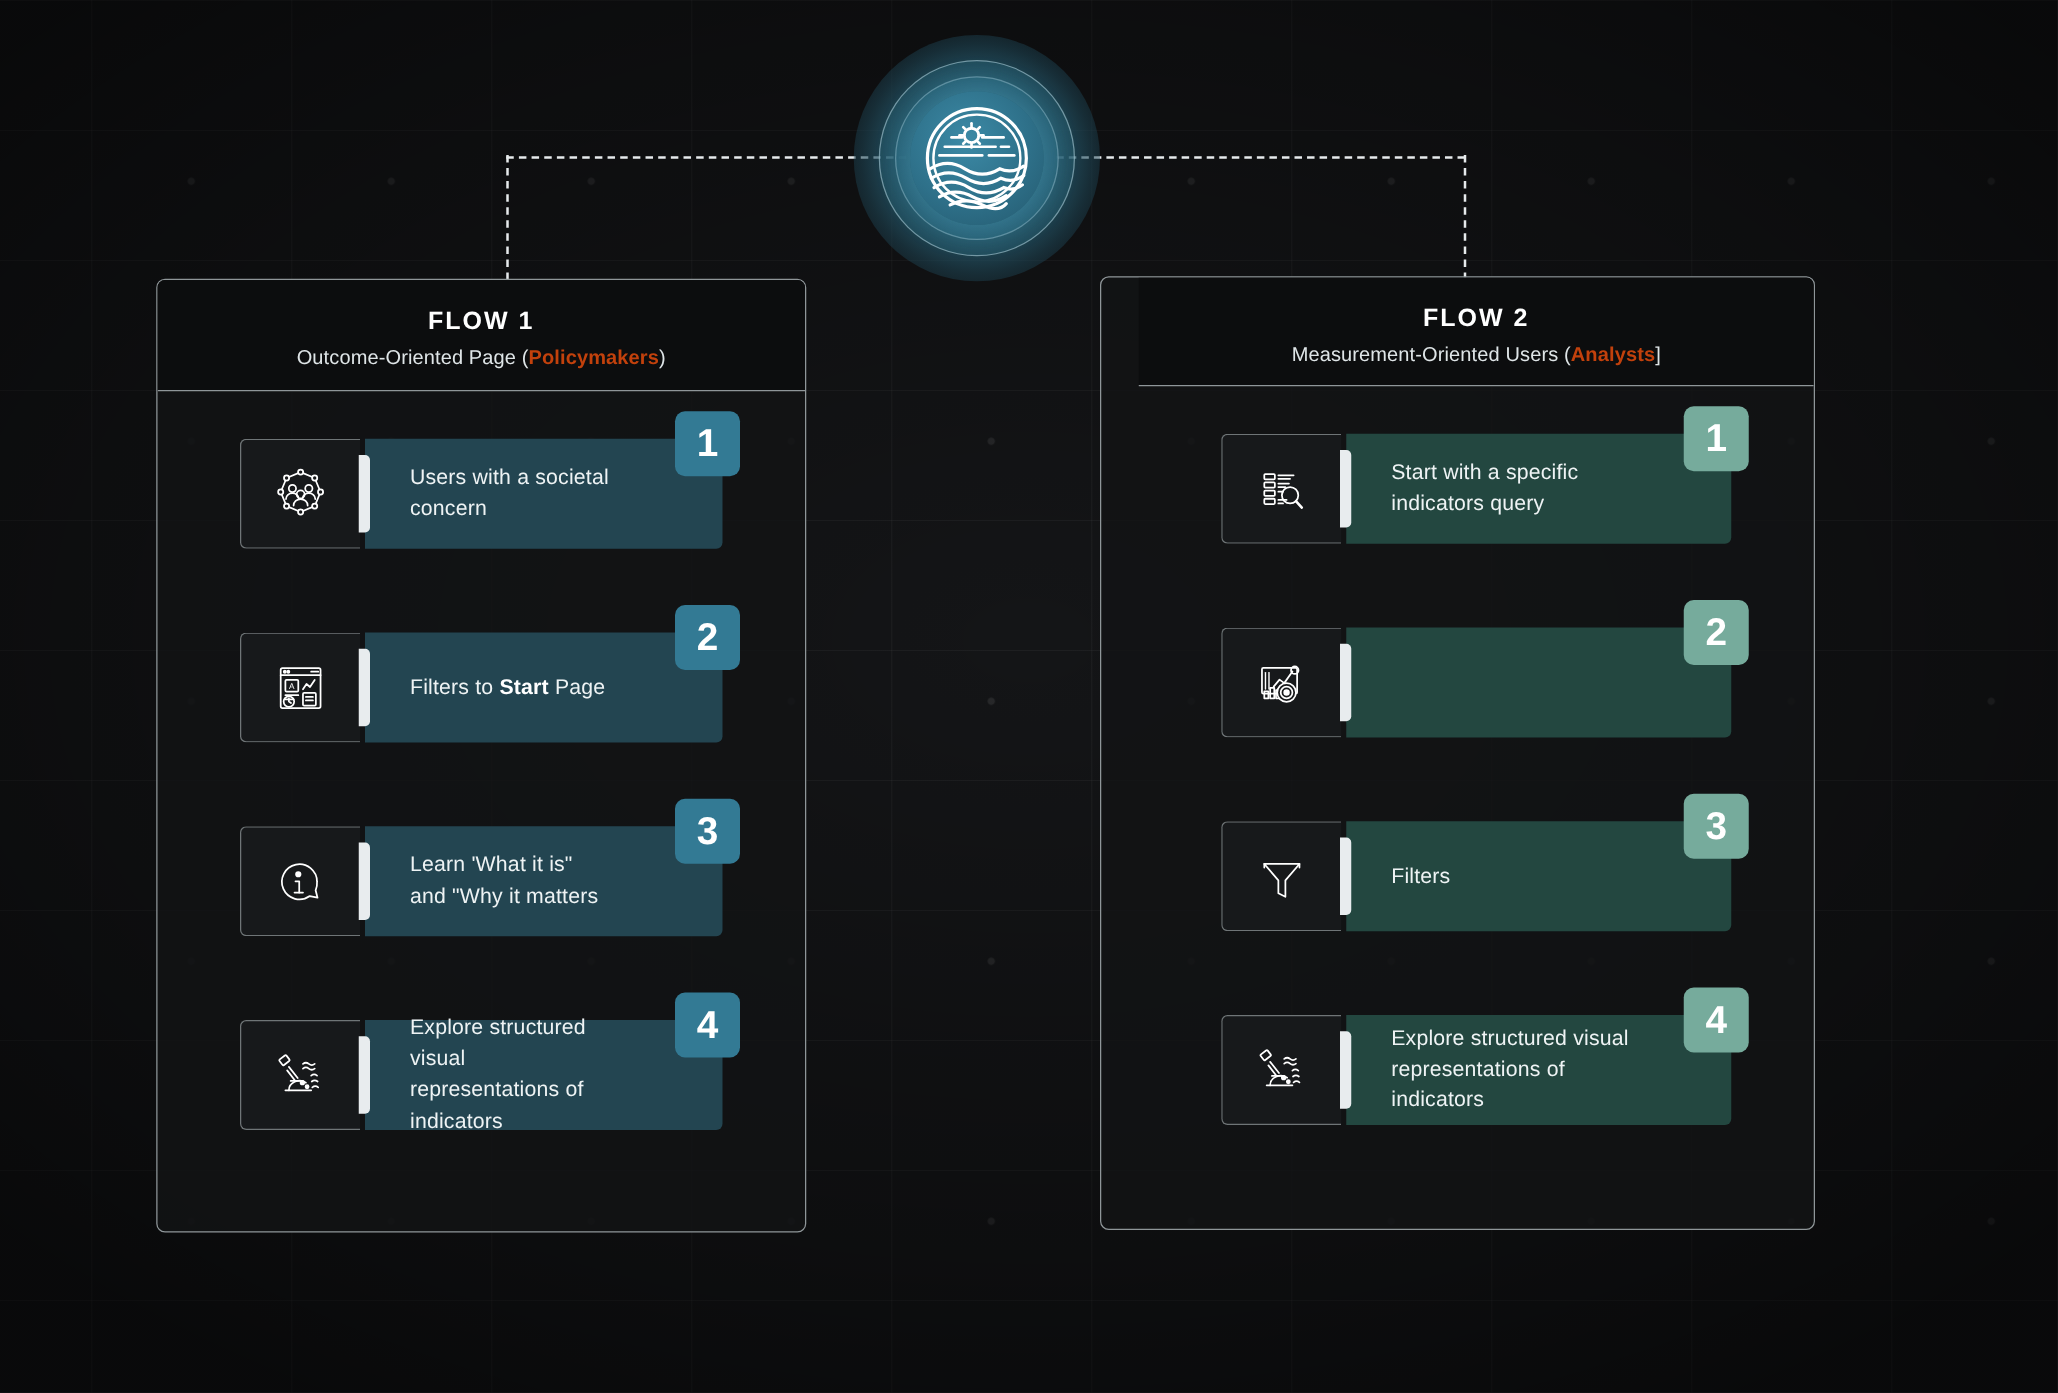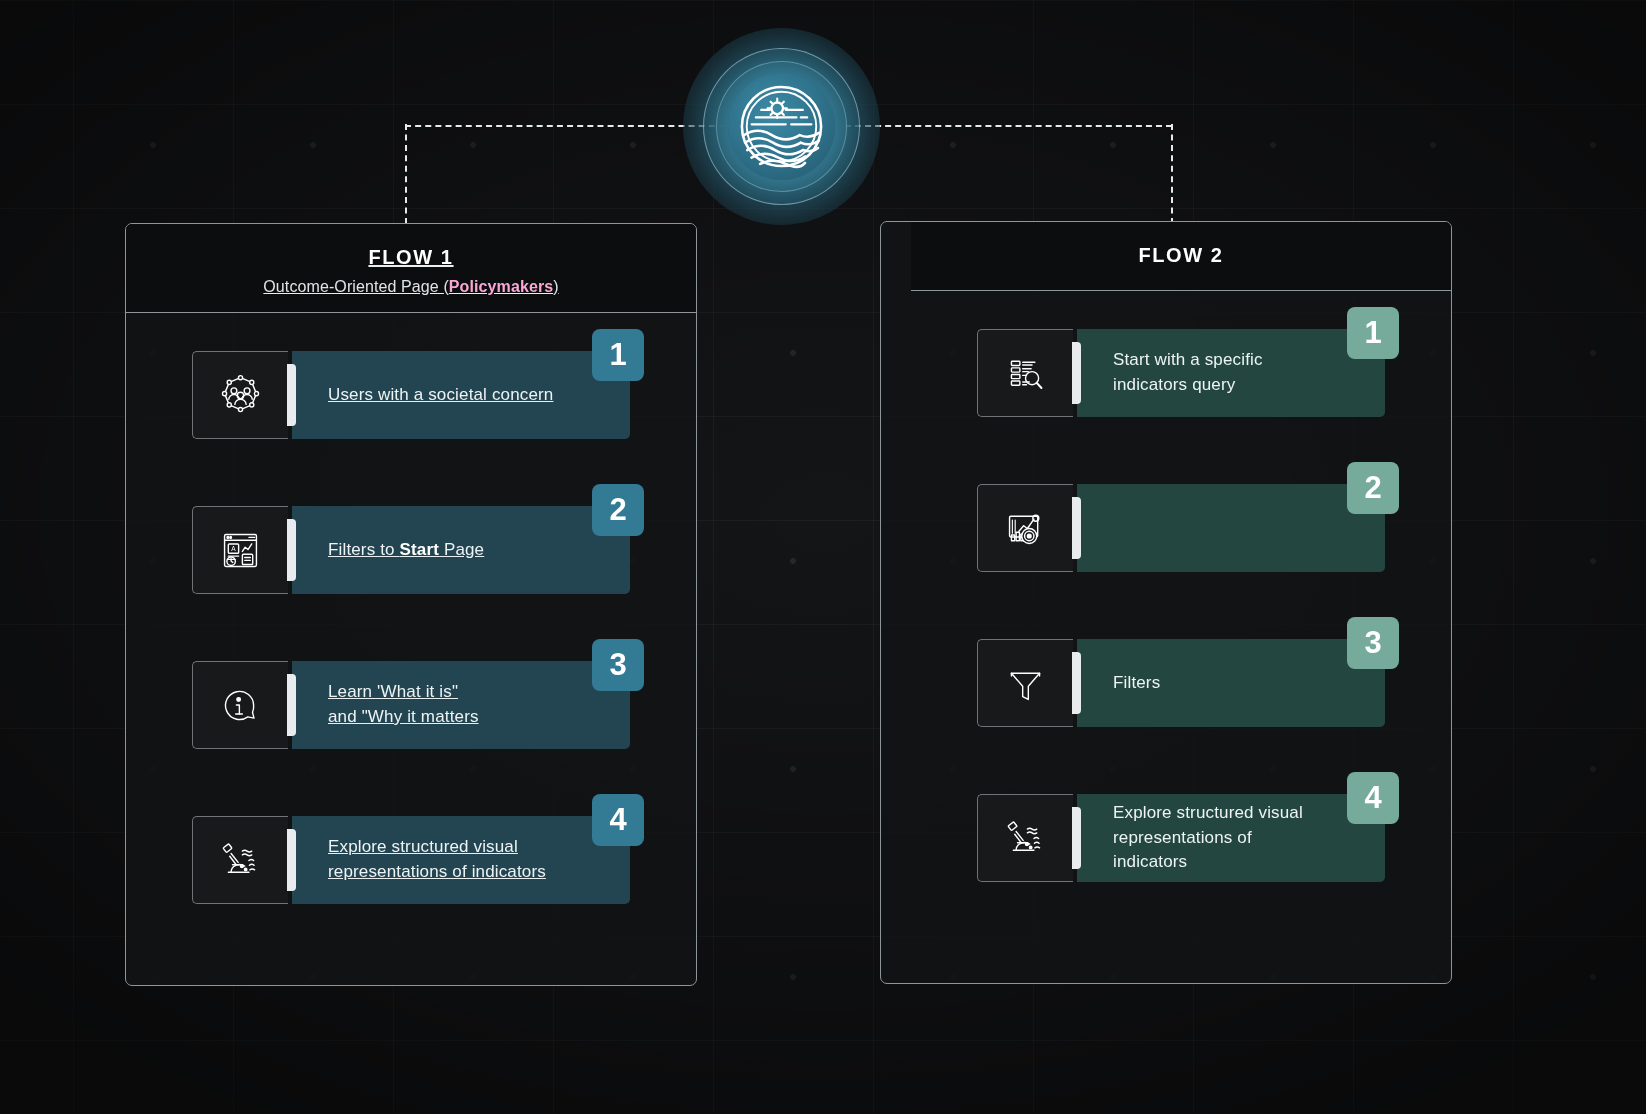--- a/index.html
+++ b/index.html
@@ -104,21 +104,21 @@
   }
 
   
   .flow-panel {
     position: absolute;
     border: 1px solid #8f9699;
     border-radius: 7px;
     background: rgba(18,19,21,0.82);
     overflow: hidden;
   }
-  #flow-1 { left: 125px; top: 223px; width: 572px; height: 763px; text-decoration: underline; }
+  #flow-1 { left: 125px; top: 223px; width: 520px; height: 763px; }
   #flow-2 { left: 880px; top: 221px; width: 572px; height: 763px; padding-left: 30px; }
 
   .flow-header {
     background: #0c0d0e;
     border-bottom: 1px solid #8f9699;
     padding: 22px 20px 16px;
     text-align: center;
   }
   #flow-2 .flow-header { padding-bottom: 14px; }
 
@@ -127,21 +127,21 @@
     font-weight: bold;
     letter-spacing: 1.6px;
     color: #ffffff;
     margin-bottom: 9px;
   }
   .flow-subtitle {
     font-size: 16px;
     color: #dfe5e7;
     letter-spacing: 0.1px;
   }
-  .flow-subtitle b { color: #f9a8d4; font-weight: bold; }
+  .flow-subtitle b { color: #c2410c; font-weight: bold; }
 
   .flow-body {
     padding: 38px 0 0 0;
     position: relative;
     height: 100%;
   }
 
   
   .step-row {
     position: relative;
@@ -375,20 +375,21 @@
           <div class="step-badge badge-flow-1">4</div>
         </div>
       </div>
 
     </div>
   </div>
 
   <div class="flow-panel" id="flow-2">
     <div class="flow-header">
       <div class="flow-title">FLOW 2</div>
+      <div class="flow-subtitle"><span>Measurement-Oriented Users (</span><b>Analysts</b><span>]</span></div>
     </div>
     <div class="flow-body">
 
       <div class="step-row">
         <div class="step-icon-box">
           <svg viewBox="0 0 48 48" fill="none" stroke="#ffffff" stroke-width="1.5" stroke-linecap="round" stroke-linejoin="round">
             <rect x="9" y="11" width="9" height="4.5" rx="0.8"></rect>
             <rect x="9" y="18" width="9" height="4.5" rx="0.8"></rect>
             <rect x="9" y="25" width="9" height="4.5" rx="0.8"></rect>
             <rect x="9" y="32" width="9" height="4.5" rx="0.8"></rect>

